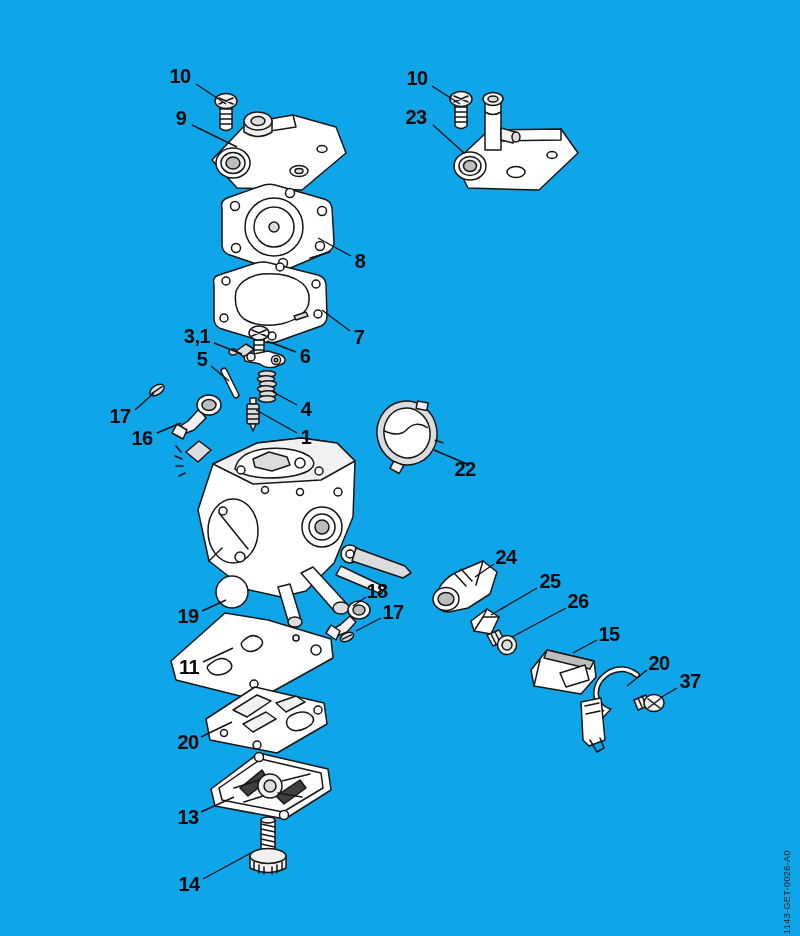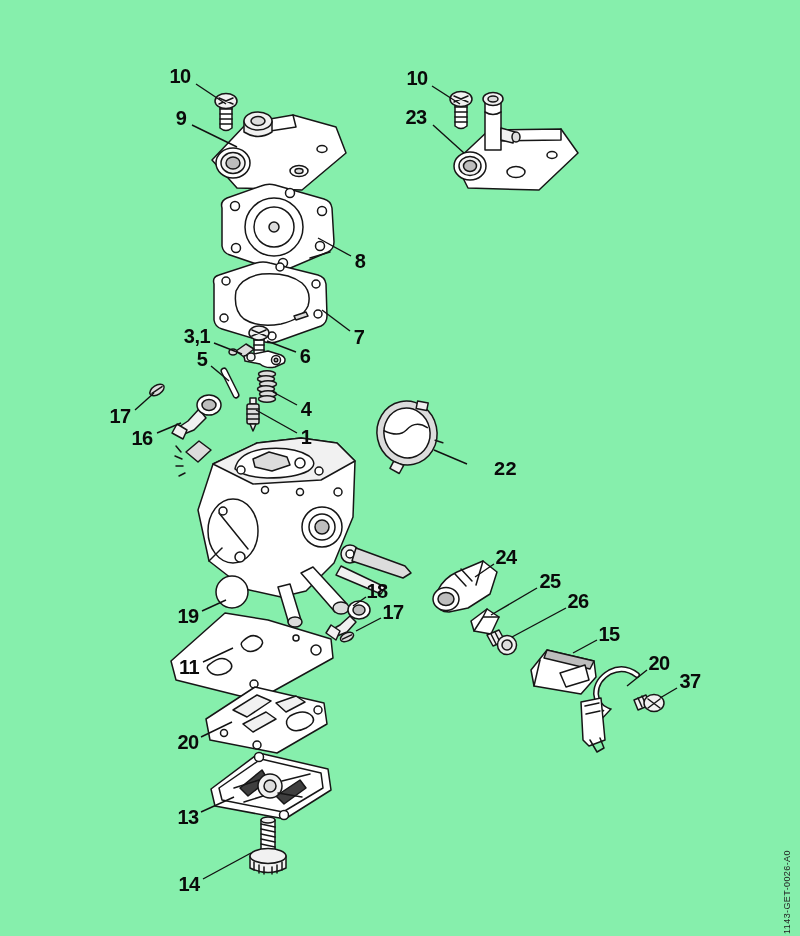--- a/index.html
+++ b/index.html
@@ -1,18 +1,18 @@
 <!DOCTYPE html>
 <html><head>
 <meta charset="utf-8">
 <style>
   html,body{margin:0;padding:0;background:#ffffff;}
   body{width:800px;height:936px;position:relative;overflow:hidden;
        font-family:"Liberation Sans", sans-serif;}
-  .page{position:absolute;inset:0;background:#86efac;}
+  .page{position:absolute;inset:0;background:#0ea5e9;}
   svg#diagram{position:absolute;left:0;top:0;}
   .ln{stroke:#161616;stroke-width:1.5;fill:none;stroke-linecap:round;stroke-linejoin:round;}
   .fw{fill:#ffffff;} .f1{fill:#f1f1f1;} .f2{fill:#dcdcdc;} .f3{fill:#bdbdbd;} .fd{fill:#3f3f3f;}
   .leader{stroke:#111111;stroke-width:1.4;}
   #callouts{position:absolute;inset:0;pointer-events:none;}
   .callout{position:absolute;transform:translate(-50%,-50%);font-weight:bold;
            font-size:20px;color:#0a0a0a;white-space:nowrap;letter-spacing:-0.5px;}
   .drawing-number{position:absolute;left:787px;top:892px;
                   transform:translate(-50%,-50%) rotate(-90deg);
                   font-size:9px;color:#222;white-space:nowrap;letter-spacing:0.4px;}
@@ -329,21 +329,21 @@
       <div class="callout" style="left: 416px; top: 117px;">23</div>
       <div class="callout" style="left: 360px; top: 261px;">8</div>
       <div class="callout" style="left: 359px; top: 337px;">7</div>
       <div class="callout" style="left: 305px; top: 356px;">6</div>
       <div class="callout" style="left: 197px; top: 336px;">3,1</div>
       <div class="callout" style="left: 202px; top: 359px;">5</div>
       <div class="callout" style="left: 306px; top: 409px;">4</div>
       <div class="callout" style="left: 306px; top: 437px;">1</div>
       <div class="callout" style="left: 120px; top: 416px;">17</div>
       <div class="callout" style="left: 142px; top: 438px; text-align: right;">16</div>
-      <div class="callout" style="left: 505px; top: 469px; font-family: Liberation Mono, monospace;">22</div>
+      <div class="callout" style="left: 465px; top: 469px;">22</div>
       <div class="callout" style="left: 506px; top: 557px;">24</div>
       <div class="callout" style="left: 550px; top: 581px;">25</div>
       <div class="callout" style="left: 578px; top: 601px;">26</div>
       <div class="callout" style="left: 609px; top: 634px;">15</div>
       <div class="callout" style="left: 188px; top: 616px;">19</div>
       <div class="callout" style="left: 377px; top: 591px;">18</div>
       <div class="callout" style="left: 393px; top: 612px;">17</div>
       <div class="callout" style="left: 189px; top: 667px;">11</div>
       <div class="callout" style="left: 659px; top: 663px;">20</div>
       <div class="callout" style="left: 690px; top: 681px;">37</div>

